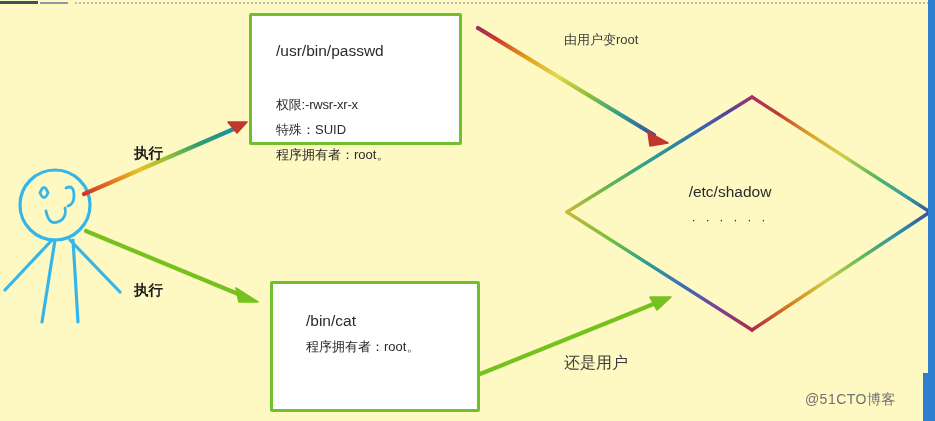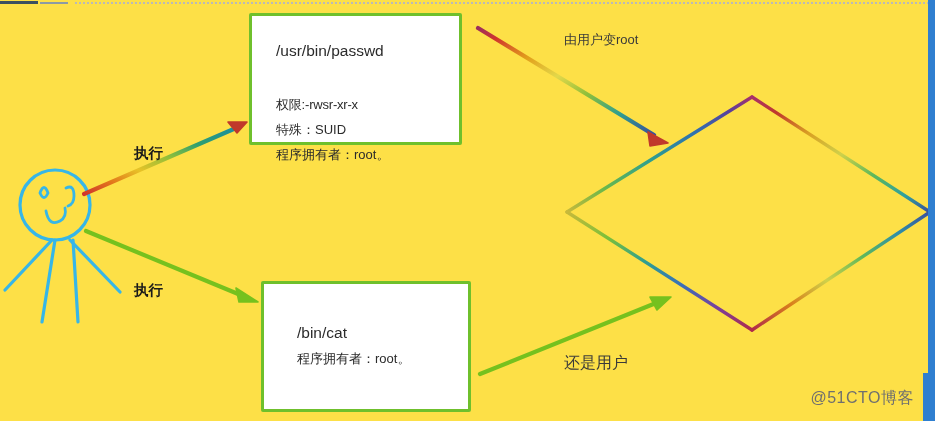--- a/index.html
+++ b/index.html
@@ -4,21 +4,21 @@
 <style>
   html, body {
     margin: 0;
     padding: 0;
     background: #ffffff;
   }
   #canvas {
     position: relative;
     width: 935px;
     height: 421px;
-    background: #fde047;
+    background: #fef9c3;
     overflow: hidden;
     font-family: "Liberation Sans", "DejaVu Sans", sans-serif;
   }
   #diagram-svg {
     position: absolute;
     left: 0;
     top: 0;
     width: 935px;
     height: 421px;
   }
@@ -32,25 +32,25 @@
     border-radius: 2px;
   }
   #box-passwd {
     left: 249px;
     top: 13px;
     width: 213px;
     height: 132px;
     padding: 22px 0 0 24px;
   }
   #box-cat {
-    left: 261px;
+    left: 270px;
     top: 281px;
     width: 210px;
     height: 131px;
-    padding: 36px 0 0 33px;
+    padding: 24px 0 0 33px;
   }
   .box-line {
     color: #2b2b2b;
     font-size: 13px;
     line-height: 25px;
     white-space: nowrap;
   }
   .box-line.path-line {
     font-size: 15.5px;
     line-height: 26px;
@@ -111,23 +111,23 @@
   #label-still-user {
     left: 564px;
     top: 353px;
     font-size: 16px;
     color: #3a3a3a;
   }
 
   
   #watermark {
     position: absolute;
-    right: 21px;
+    right: 39px;
     bottom: 12px;
-    font-size: 16px;
+    font-size: 14px;
     color: #6f6f6f;
     letter-spacing: 0.5px;
     white-space: nowrap;
   }
 
   
   #top-dotted-rule {
     position: absolute;
     left: 75px;
     top: 2px;
@@ -276,20 +276,24 @@
     <div class="box-line perm-line">权限:-rwsr-xr-x</div>
     <div class="box-line">特殊：SUID</div>
     <div class="box-line">程序拥有者：root。</div>
   </div>
 
   <div class="info-box" id="box-cat">
     <div class="box-line path-line">/bin/cat</div>
     <div class="box-line">程序拥有者：root。</div>
   </div>
 
+  <div id="diamond-label">
+    <div id="diamond-path-text">/etc/shadow</div>
+    <div id="diamond-dots-text">· · · · · ·</div>
+  </div>
 
   <div class="arrow-label" id="label-exec-top">执行</div>
   <div class="arrow-label" id="label-exec-bottom">执行</div>
   <div class="arrow-label" id="label-become-root">由用户变root</div>
   <div class="arrow-label" id="label-still-user">还是用户</div>
 
   <div id="watermark">@51CTO博客</div>
 
   <div id="right-edge-strip"></div>
   <div id="right-edge-strip-lower"></div>

